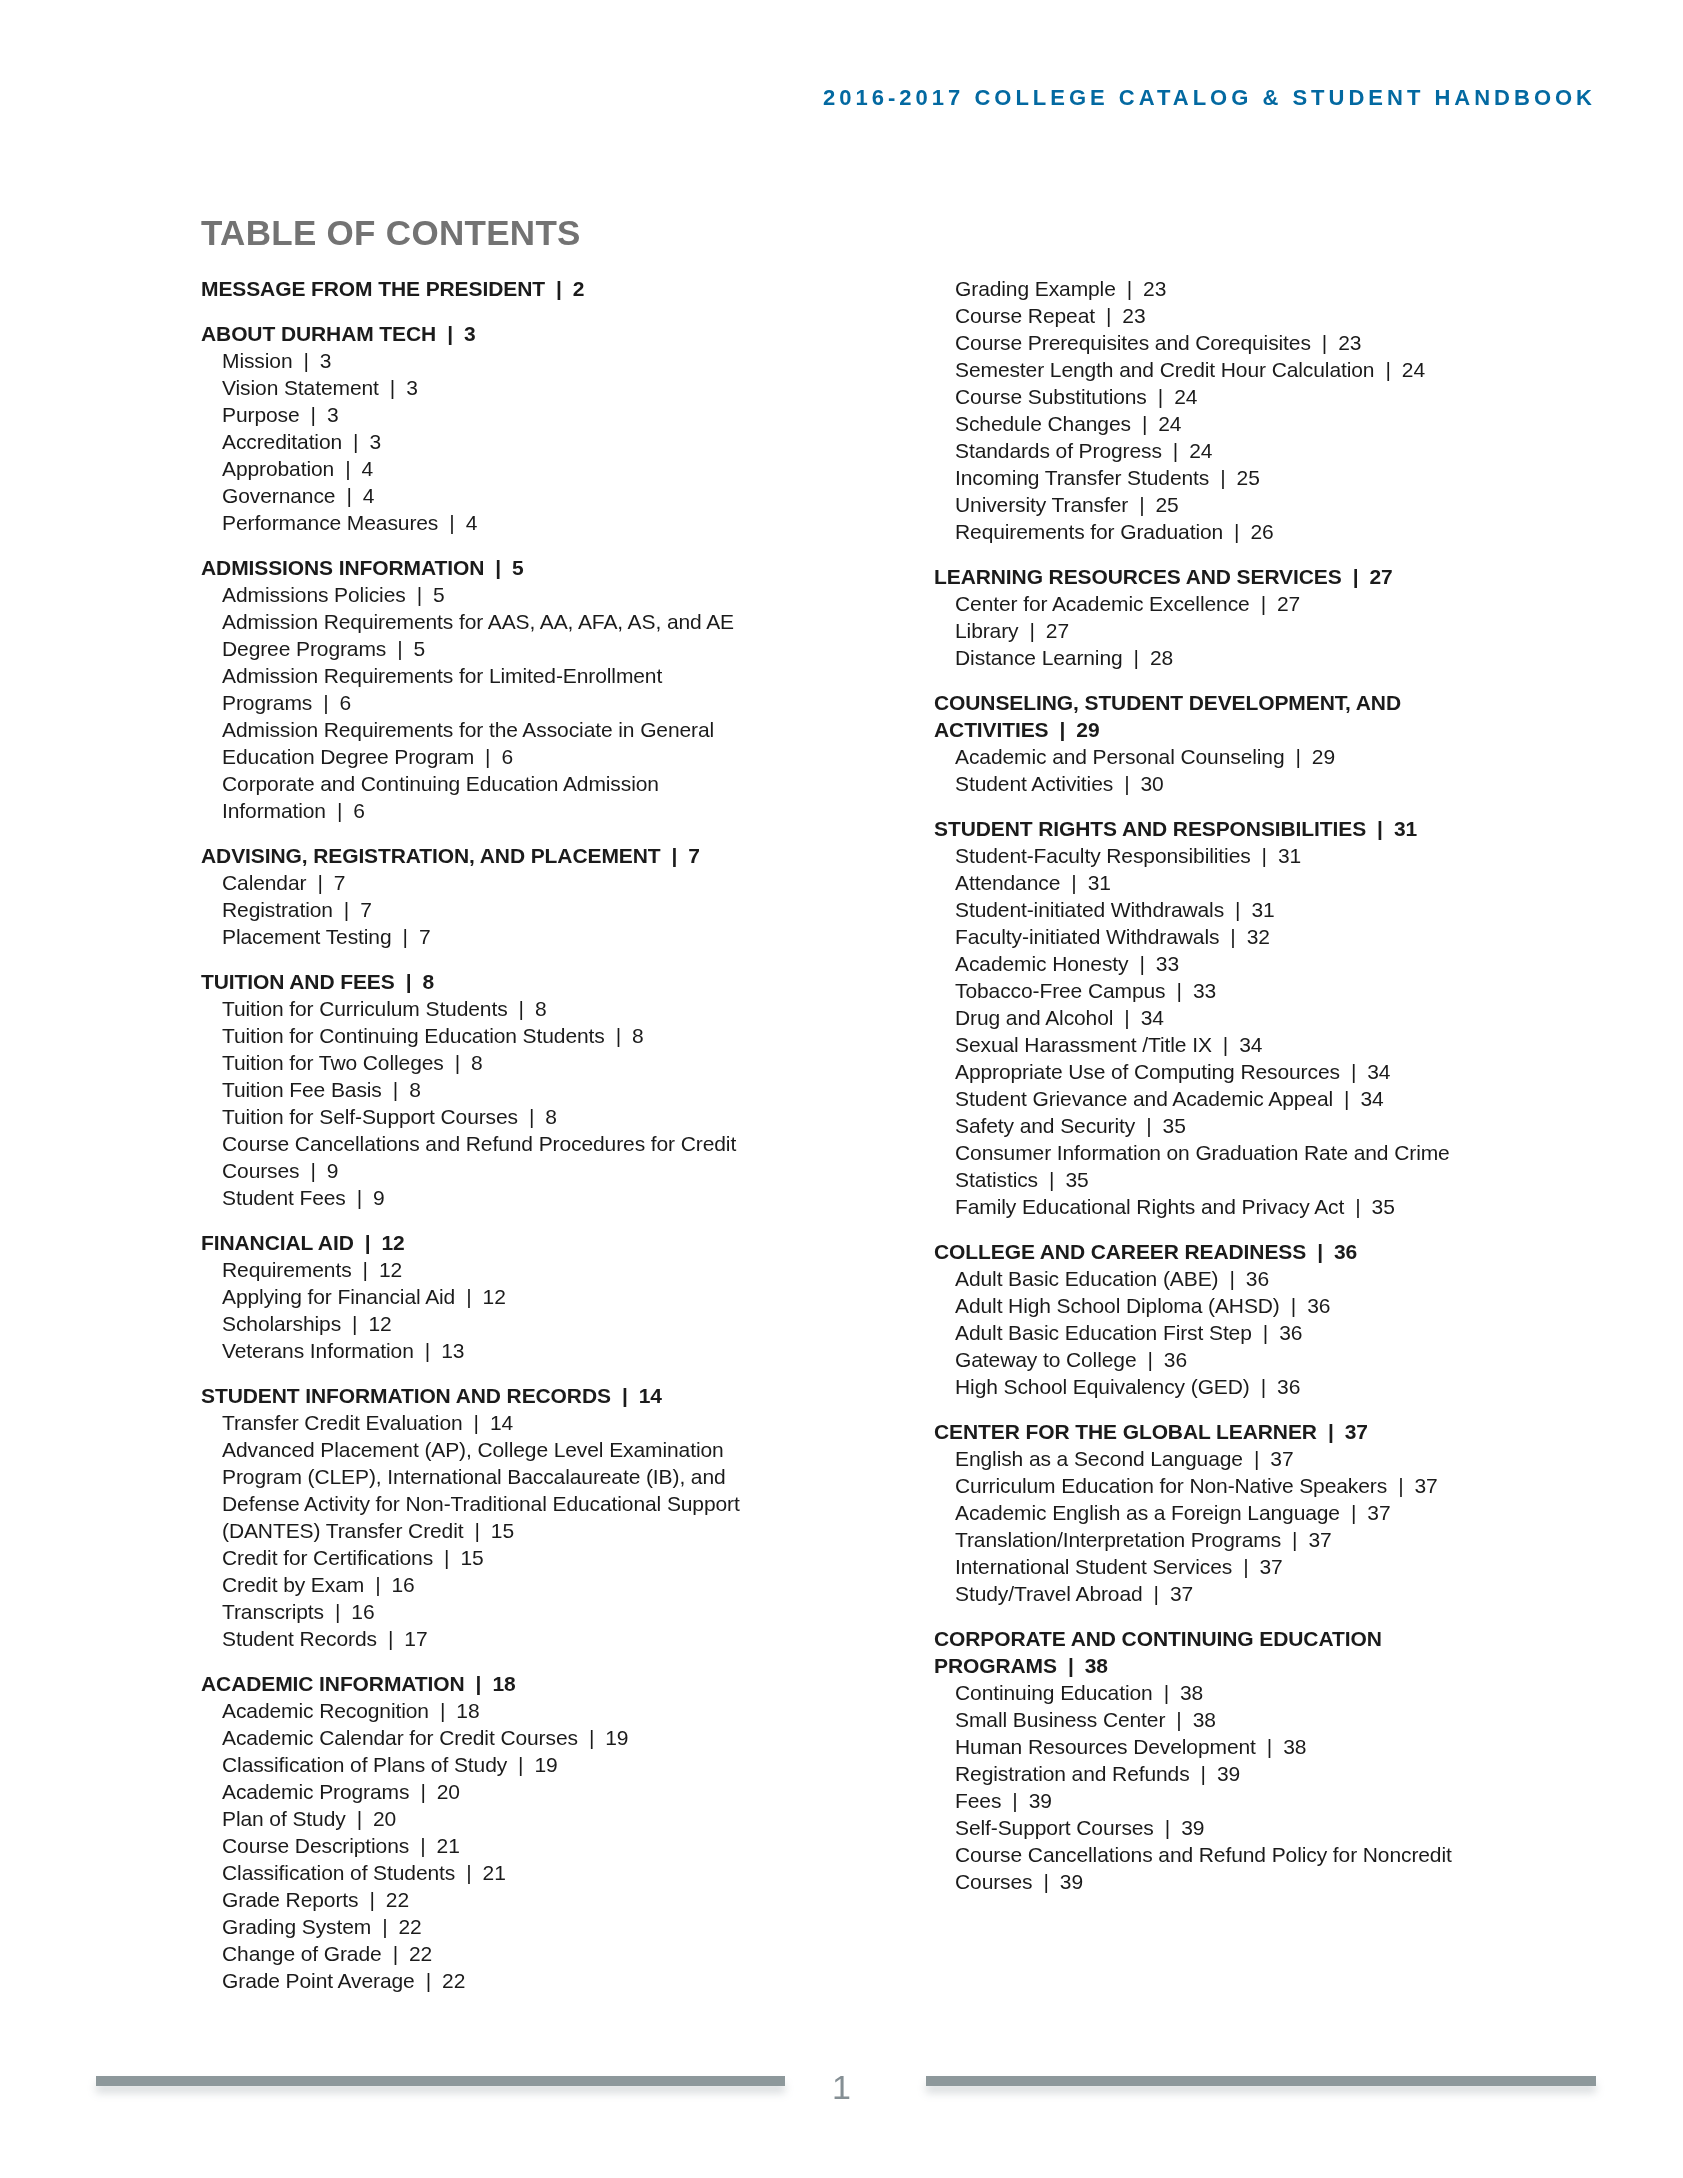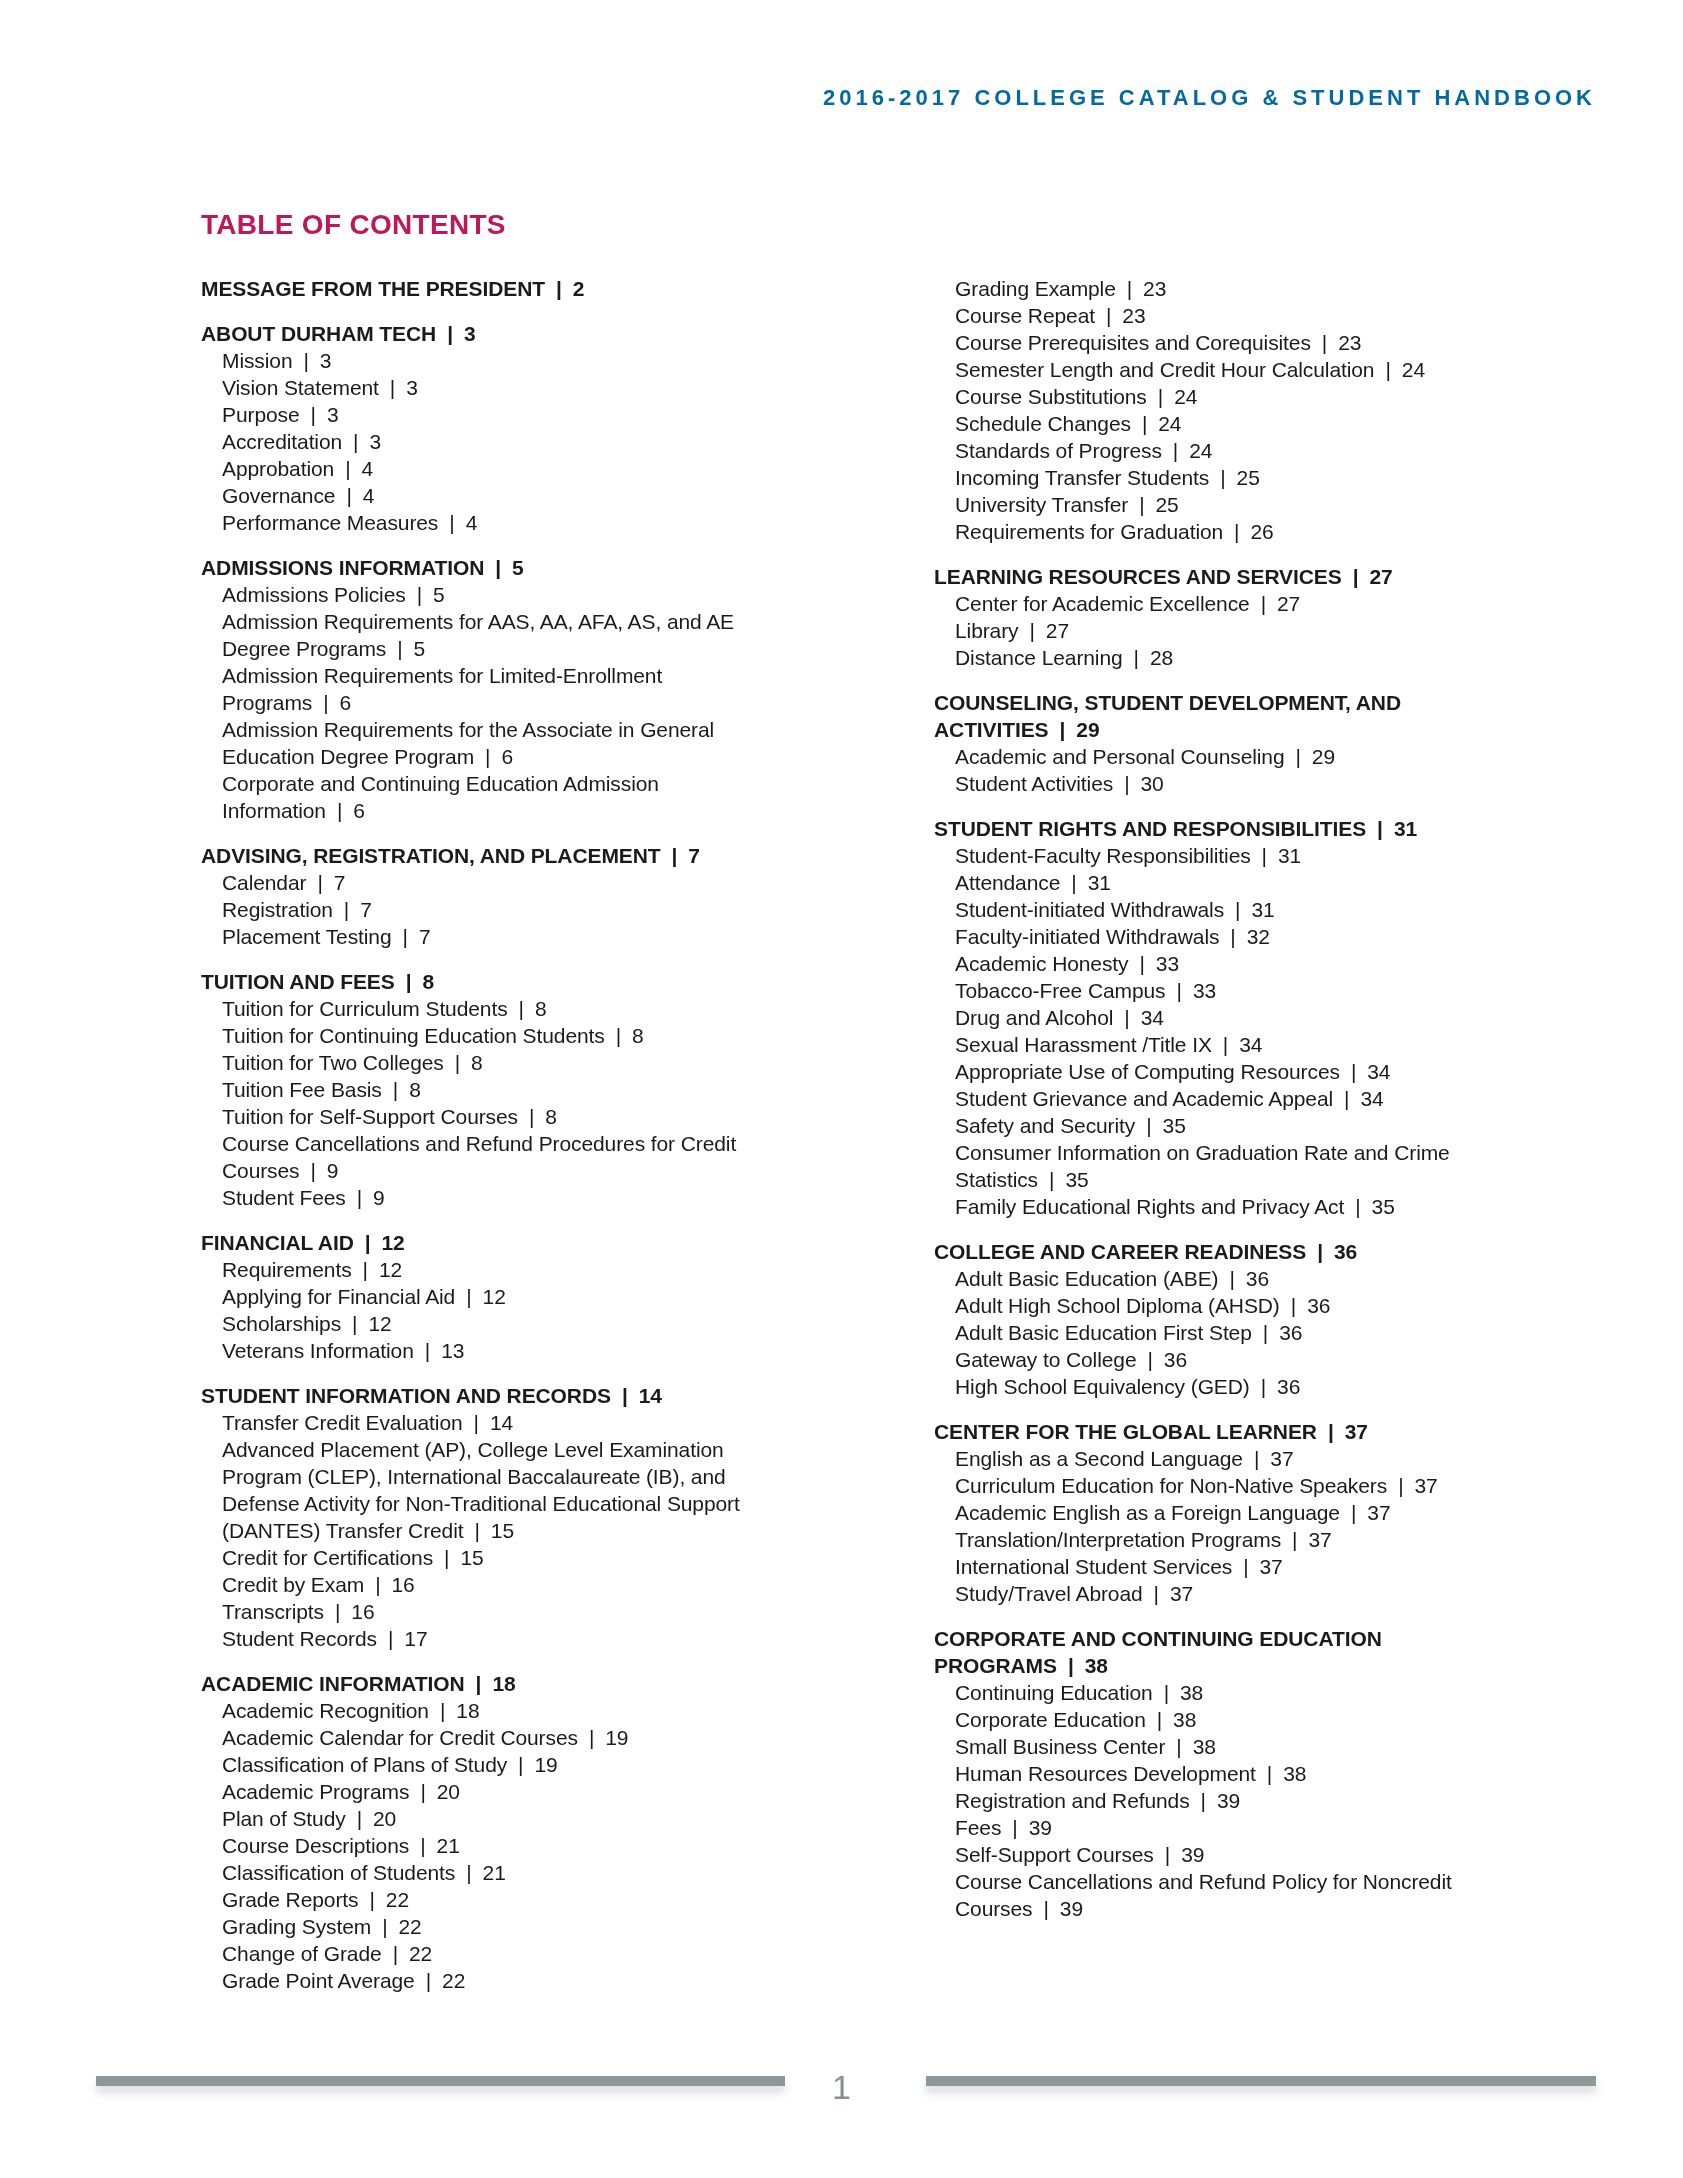--- a/index.html
+++ b/index.html
@@ -16,24 +16,24 @@
     top: 85px; right: 87px;
     font-size: 22px;
     font-weight: bold;
     letter-spacing: 4px;
     color: #0369a1;
     white-space: nowrap;
   }
   .page-title {
     position: absolute;
     left: 201px; top: 190px;
-    font-size: 28px;
+    font-size: 35px;
     font-weight: bold;
     letter-spacing: 0.3px;
-    color: #be185d;
+    color: #737373;
   }
   .toc-col {
     position: absolute;
     top: 251px;
     width: 579px;
     font-size: 21px;
     line-height: 27px;
     letter-spacing: -0.1px;
     margin-top: 24px;
   }
@@ -190,21 +190,20 @@
       <div class="toc-item"><span class="lbl">English as a Second Language</span><span class="pipe">|</span><span class="pg">37</span></div>
       <div class="toc-item"><span class="lbl">Curriculum Education for Non-Native Speakers</span><span class="pipe">|</span><span class="pg">37</span></div>
       <div class="toc-item"><span class="lbl">Academic English as a Foreign Language</span><span class="pipe">|</span><span class="pg">37</span></div>
       <div class="toc-item"><span class="lbl">Translation/Interpretation Programs</span><span class="pipe">|</span><span class="pg">37</span></div>
       <div class="toc-item"><span class="lbl">International Student Services</span><span class="pipe">|</span><span class="pg">37</span></div>
       <div class="toc-item"><span class="lbl">Study/Travel Abroad</span><span class="pipe">|</span><span class="pg">37</span></div>
     </div>
     <div class="toc-section">
       <div class="toc-header"><span class="lbl">CORPORATE AND CONTINUING EDUCATION PROGRAMS</span><span class="pipe">|</span><span class="pg">38</span></div>
       <div class="toc-item"><span class="lbl">Continuing Education</span><span class="pipe">|</span><span class="pg">38</span></div>
-      <div class="toc-item"><span class="lbl">Corporate Education</span><span class="pipe">|</span><span class="pg">38</span></div>
       <div class="toc-item"><span class="lbl">Small Business Center</span><span class="pipe">|</span><span class="pg">38</span></div>
       <div class="toc-item"><span class="lbl">Human Resources Development</span><span class="pipe">|</span><span class="pg">38</span></div>
       <div class="toc-item"><span class="lbl">Registration and Refunds</span><span class="pipe">|</span><span class="pg">39</span></div>
       <div class="toc-item"><span class="lbl">Fees</span><span class="pipe">|</span><span class="pg">39</span></div>
       <div class="toc-item"><span class="lbl">Self-Support Courses</span><span class="pipe">|</span><span class="pg">39</span></div>
       <div class="toc-item"><span class="lbl">Course Cancellations and Refund Policy for Noncredit Courses</span><span class="pipe">|</span><span class="pg">39</span></div>
     </div>
   </div>
 
 <div class="footer-bar bar-left"></div>

